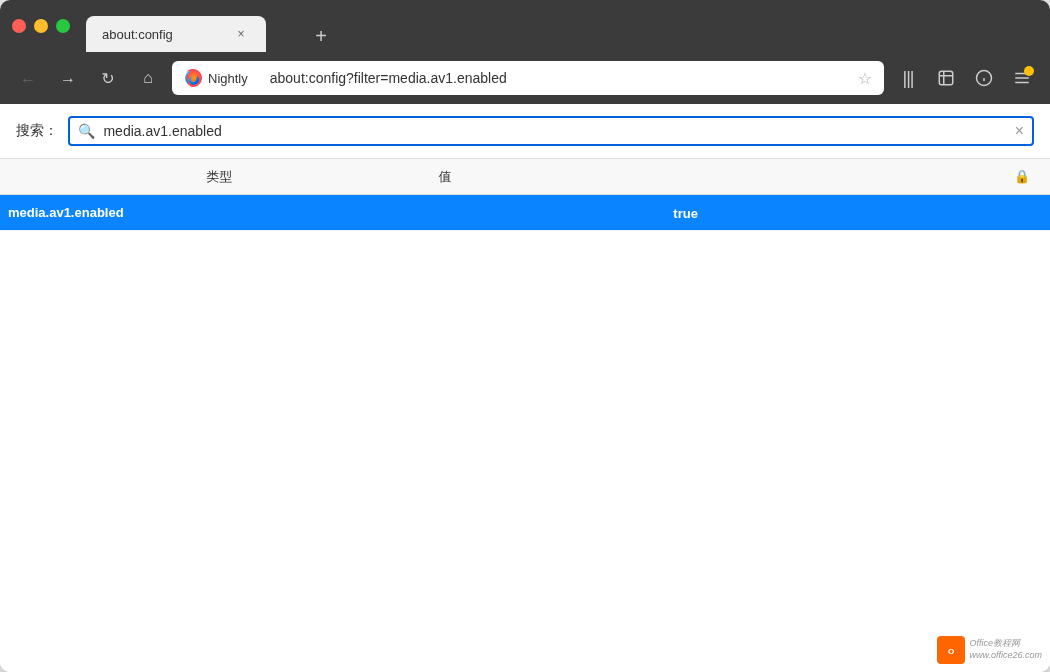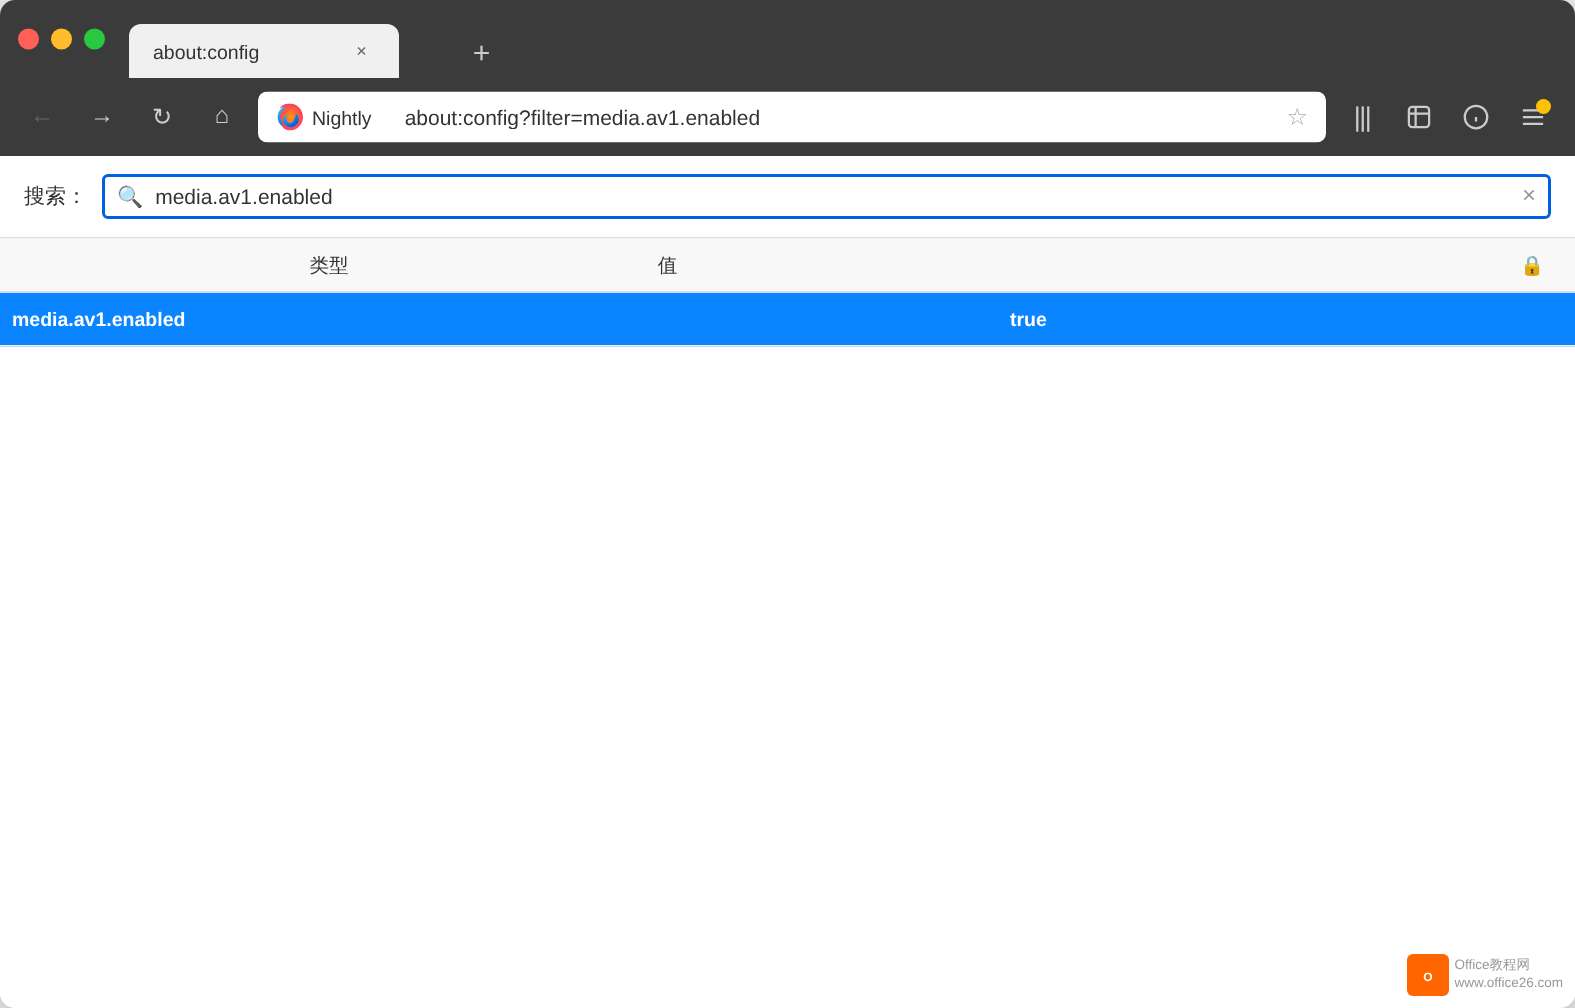--- a/index.html
+++ b/index.html
@@ -412,18 +412,18 @@
     </div>
   </div>
 
   <div style="position:absolute; bottom:8px; right:8px; display:flex; align-items:center; gap:4px;">
     <div style="background:#ff6600; border-radius:4px; width:28px; height:28px; display:flex; align-items:center; justify-content:center;">
       <svg width="20" height="20" viewBox="0 0 20 20">
         <circle cx="10" cy="10" r="9" fill="#ff6600"></circle>
         <text x="10" y="14" text-anchor="middle" fill="white" font-size="8" font-weight="bold">O</text>
       </svg>
     </div>
-    <div style="font-size:9px; color:#999; line-height:1.3;">
+    <div style="font-size:9px; color:#999; line-height:1.3;font-style:italic;">
       <div>Office教程网</div>
       <div>www.office26.com</div>
     </div>
   </div>
 </div>
 
 </body></html>

